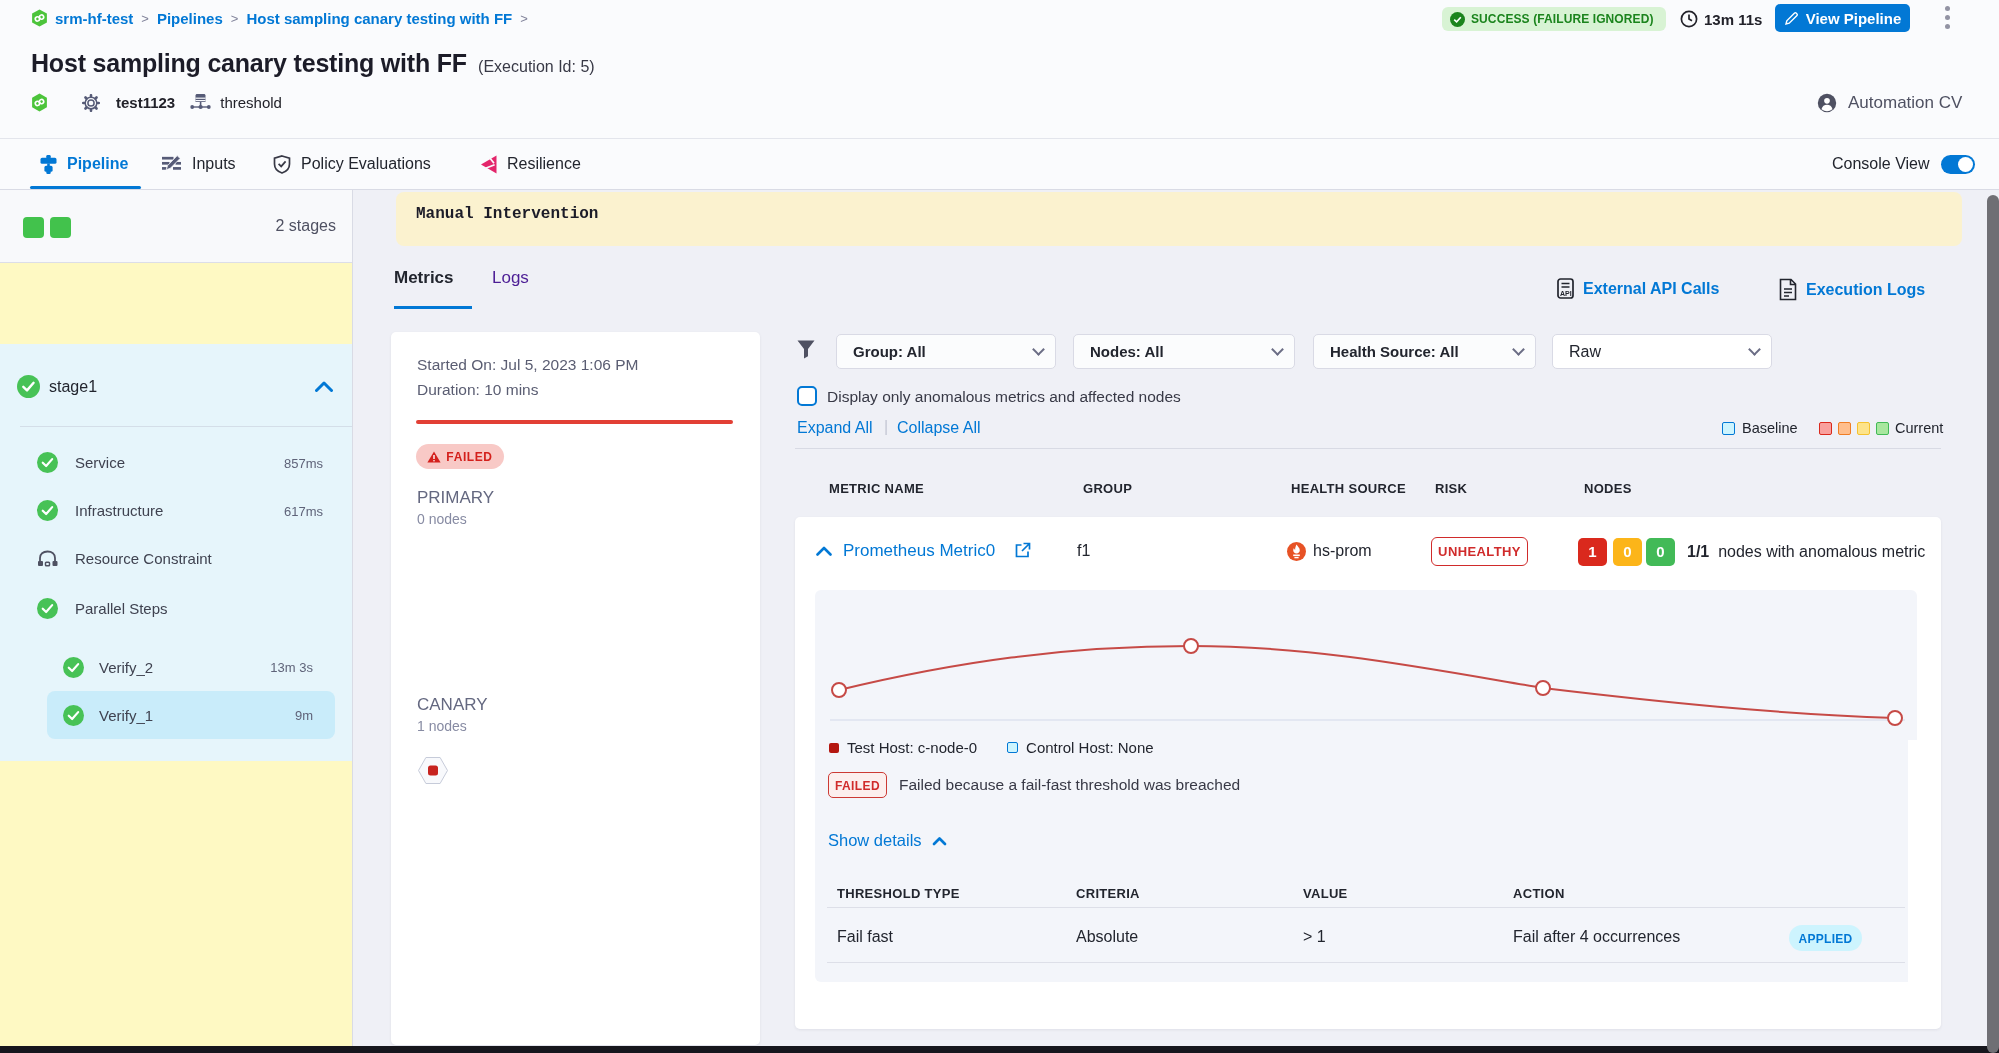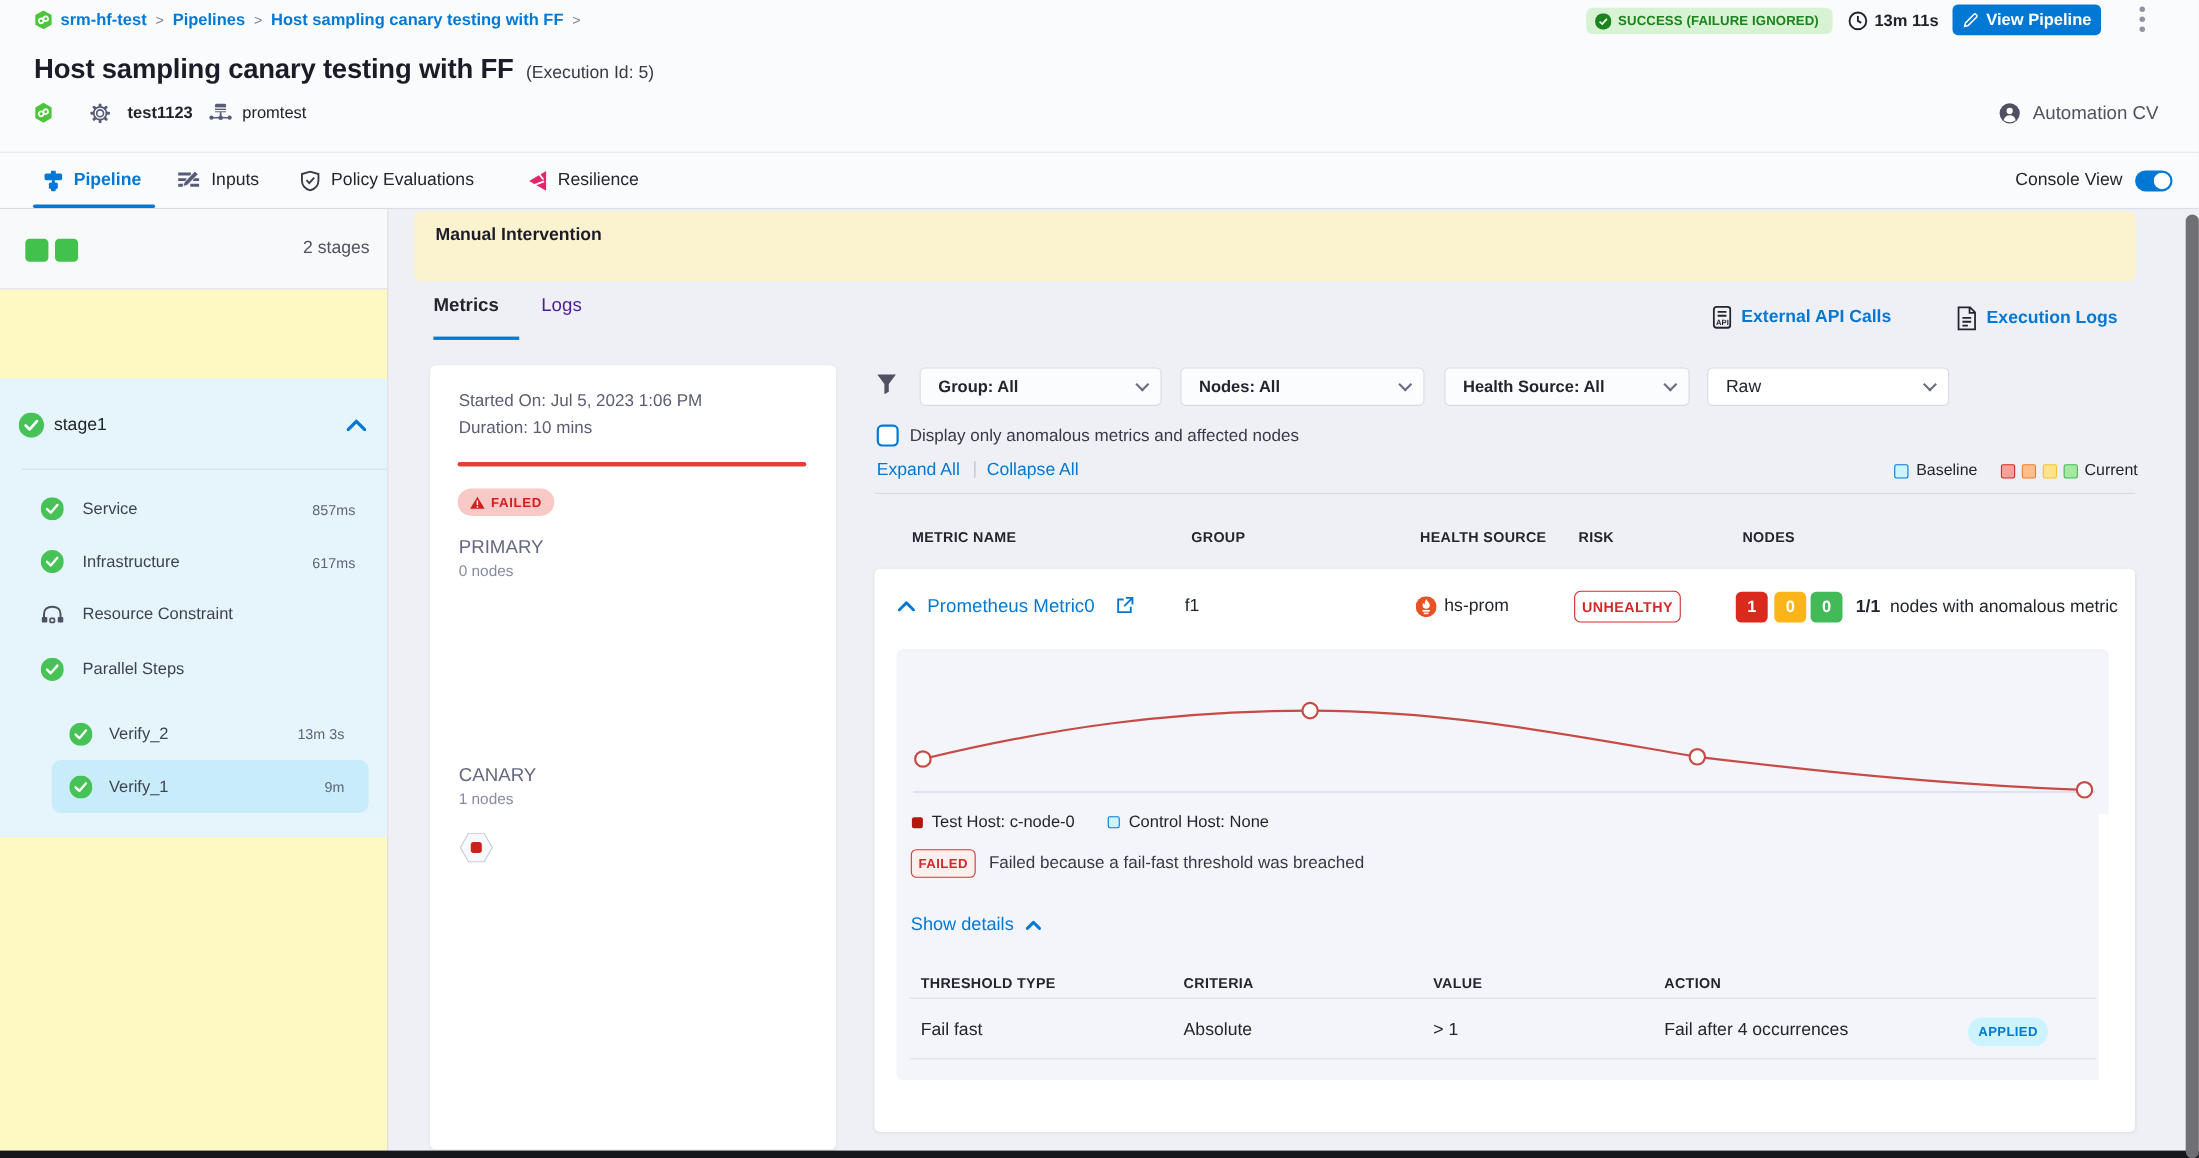--- a/index.html
+++ b/index.html
@@ -40,21 +40,21 @@
 #sb-top .stages { position:absolute; right:16px; top:27px; font-size:16px; color:#4F5162; }
 #row-http { position:absolute; left:0; top:73px; width:352px; height:81px; background:#fff; border-bottom:1px solid #DCDEE8; }
 #sec-stage { position:absolute; left:0; top:154px; width:352px; height:417px; background:#E6F5FB; }
 .srow { position:absolute; display:flex; align-items:center; }
 .srow .txt { font-size:16px; color:#22252E; margin-left:9px; }
 .steptxt { font-size:15px; color:#3F4250; }
 .steptime { position:absolute; font-size:13px; color:#5F6379; }
 #sel-row { position:absolute; left:47px; top:501px; width:288px; height:48px; background:#C9ECFA; border-radius:8px; }
 #stage-div { position:absolute; left:20px; top:236px; width:332px; height:1px; background:#D4DEE8; }
 
-#banner { position:absolute; left:376px; top:192px; width:1566px; height:64px; background:#FBF2CF; border-radius:8px; padding:13px 20px; }
+#banner { position:absolute; left:396px; top:192px; width:1566px; height:54px; background:#FBF2CF; border-radius:8px; padding:13px 20px;font-family:Liberation Mono, monospace; }
 #banner .b1 { font-size:16px; font-weight:bold; color:#1C1C28; }
 #banner .b2 { font-size:15px; color:#22252E; margin-top:3px; }
 #mtabs { position:absolute; left:394px; top:268px; }
 #metrics-tab { font-size:17px; font-weight:bold; color:#22252E; }
 #logs-tab { position:absolute; left:492px; top:268px; font-size:17px; color:#4c1d95; }
 #mtabline { position:absolute; left:394px; top:306px; width:78px; height:3px; background:#0278D5; }
 .toplink { position:absolute; top:278px; display:flex; align-items:center; }
 .toplink span { color:#0278D5; font-size:16px; font-weight:bold; margin-left:9px; }
 
 #leftcard { position:absolute; left:391px; top:332px; width:369px; height:713px; background:#fff; border-radius:5px; box-shadow:0 1px 3px rgba(40,41,61,0.08); }
@@ -131,21 +131,21 @@
           <path d="M5.5 1.5 C5.5 0.7 6.2 0 7 0 H14 C14.8 0 15.5 0.7 15.5 1.5 V8 H5.5 Z"></path>
           <rect x="5.5" y="3.6" width="10" height="1.2" fill="#F8F9FC"></rect>
           <rect x="5.5" y="6" width="10" height="1.2" fill="#F8F9FC"></rect>
           <rect x="9.8" y="8" width="1.6" height="5"></rect>
           <rect x="2" y="12.3" width="17" height="1.4"></rect>
           <circle cx="2.2" cy="13" r="1.9"></circle>
           <circle cx="10.6" cy="13" r="2.1"></circle>
           <circle cx="18.8" cy="13" r="1.9"></circle>
         </g>
       </svg>
-    <span style="font-size:15px; color:#22222A; margin-left:9px;">promtest</span>
+    <span style="font-size:15px; color:#22222A; margin-left:9px;">threshold</span>
   </div>
   <div id="successpill">
     <svg width="15" height="15" viewBox="0 0 15 15">
         <circle cx="7.5" cy="7.5" r="7.5" fill="#1B841D"></circle>
         <path d="M4.2 7.6 L6.6 9.9 L10.8 5.2" stroke="#fff" stroke-width="1.6" fill="none"></path>
       </svg>
     <span>SUCCESS (FAILURE IGNORED)</span>
   </div>
   <div id="duration">
     <svg width="18" height="18" viewBox="0 0 18 18">

